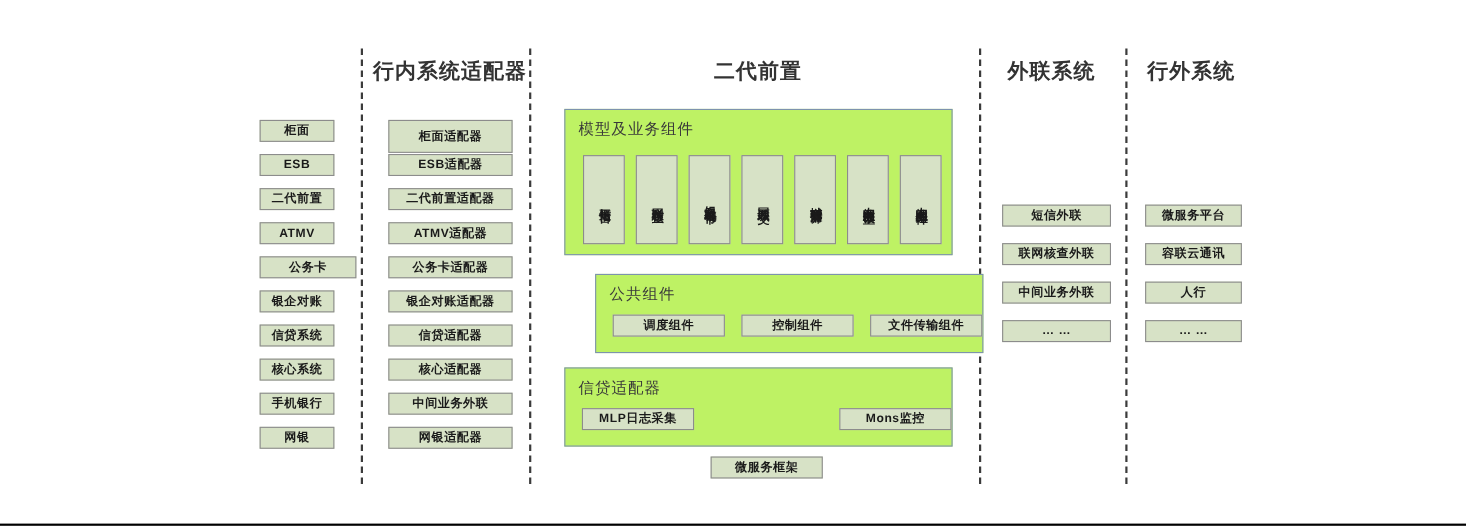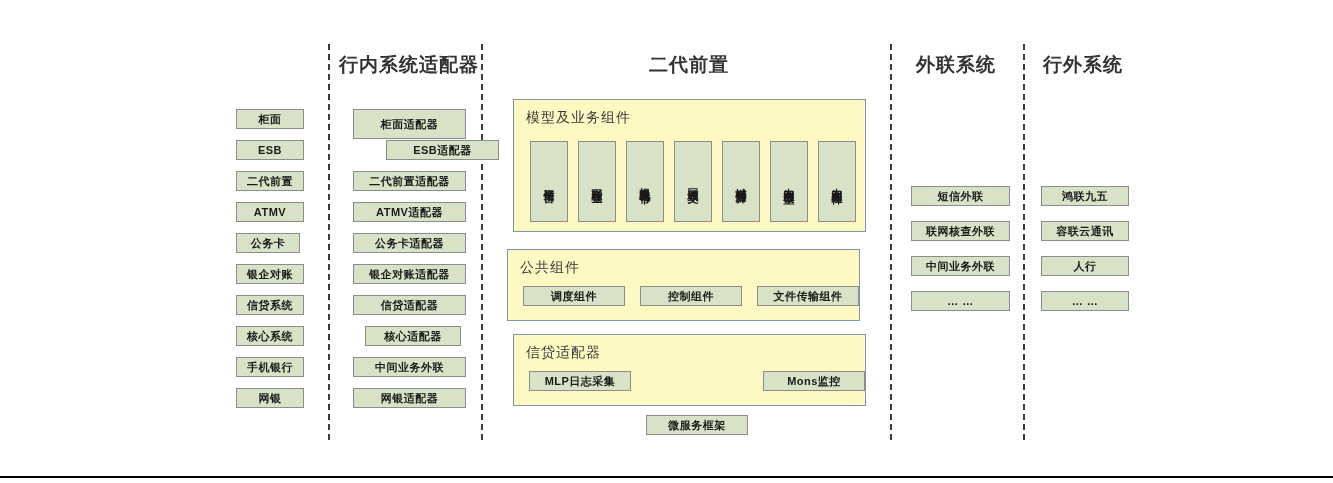--- a/index.html
+++ b/index.html
@@ -53,21 +53,21 @@
     justify-content: center;
     text-align: center;
     line-height: 1.1;
     letter-spacing: 0.5px;
   }
 
   
   .panel {
     position: absolute;
     box-sizing: border-box;
-    background: #fef9c3;
+    background: #bef264;
     border: 1px solid #7d93ae;
   }
   .panel-title {
     position: absolute;
     left: 12px;
     top: 9px;
     font-size: 14px;
     color: #3a3a3a;
     letter-spacing: 1px;
     white-space: nowrap;
@@ -96,59 +96,59 @@
 
 <div id="canvas">
     <div class="vdash" style="left: 328px;"></div>
     <div class="vdash" style="left: 481px;"></div>
     <div class="vdash" style="left: 890px;"></div>
     <div class="vdash" style="left: 1023px;"></div>
     <div class="node" style="left: 236px; top: 109px; width: 68px; height: 20px;">柜面</div>
     <div class="node" style="left: 236px; top: 140px; width: 68px; height: 20px;">ESB</div>
     <div class="node" style="left: 236px; top: 171px; width: 68px; height: 20px;">二代前置</div>
     <div class="node" style="left: 236px; top: 202px; width: 68px; height: 20px;">ATMV</div>
-    <div class="node" style="left: 236px; top: 233px; width: 64px; height: 20px;">公务卡</div>
+    <div class="node" style="left: 236px; top: 233px; width: 88px; height: 20px;">公务卡</div>
     <div class="node" style="left: 236px; top: 264px; width: 68px; height: 20px; text-align: right;">银企对账</div>
     <div class="node" style="left: 236px; top: 295px; width: 68px; height: 20px;">信贷系统</div>
     <div class="node" style="left: 236px; top: 326px; width: 68px; height: 20px;">核心系统</div>
     <div class="node" style="left: 236px; top: 357px; width: 68px; height: 20px;">手机银行</div>
     <div class="node" style="left: 236px; top: 388px; width: 68px; height: 20px;">网银</div>
     <div class="col-title" style="left: 289px; top: 52px; width: 240px;">行内系统适配器</div>
     <div class="node" style="left: 353px; top: 109px; width: 113px; height: 30px;">柜面适配器</div>
-    <div class="node" style="left: 353px; top: 140px; width: 113px; height: 20px; margin-left: 33px;">ESB适配器</div>
+    <div class="node" style="left: 353px; top: 140px; width: 113px; height: 20px;">ESB适配器</div>
     <div class="node" style="left: 353px; top: 171px; width: 113px; height: 20px;">二代前置适配器</div>
     <div class="node" style="left: 353px; top: 202px; width: 113px; height: 20px;">ATMV适配器</div>
     <div class="node" style="left: 353px; top: 233px; width: 113px; height: 20px;">公务卡适配器</div>
     <div class="node" style="left: 353px; top: 264px; width: 113px; height: 20px;">银企对账适配器</div>
     <div class="node" style="left: 353px; top: 295px; width: 113px; height: 20px;">信贷适配器</div>
-    <div class="node" style="left: 353px; top: 326px; width: 96px; height: 20px; margin-left: 12px;">核心适配器</div>
+    <div class="node" style="left: 353px; top: 326px; width: 113px; height: 20px;">核心适配器</div>
     <div class="node" style="left: 353px; top: 357px; width: 113px; height: 20px;">中间业务外联</div>
     <div class="node" style="left: 353px; top: 388px; width: 113px; height: 20px;">网银适配器</div>
     <div class="col-title" style="left: 836px; top: 52px; width: 240px;">外联系统</div>
     <div class="node" style="left: 911px; top: 186px; width: 99px; height: 20px;">短信外联</div>
     <div class="node" style="left: 911px; top: 221px; width: 99px; height: 20px;">联网核查外联</div>
     <div class="node" style="left: 911px; top: 256px; width: 99px; height: 20px;">中间业务外联</div>
     <div class="node" style="left: 911px; top: 291px; width: 99px; height: 20px;">… …</div>
     <div class="col-title" style="left: 963px; top: 52px; width: 240px;">行外系统</div>
-    <div class="node" style="left: 1041px; top: 186px; width: 88px; height: 20px;">鸿联九五</div>
+    <div class="node" style="left: 1041px; top: 186px; width: 88px; height: 20px;">微服务平台</div>
     <div class="node" style="left: 1041px; top: 221px; width: 88px; height: 20px;">容联云通讯</div>
     <div class="node" style="left: 1041px; top: 256px; width: 88px; height: 20px;">人行</div>
     <div class="node" style="left: 1041px; top: 291px; width: 88px; height: 20px;">… …</div>
     <div class="col-title" style="left: 539px; top: 52px; width: 300px;">二代前置</div>
     <div class="panel" style="left: 513px; top: 99px; width: 353px; height: 133px;">
       <div class="panel-title">模型及业务组件</div>
       <div class="node vertical" style="left: 16px; top: 41px; width: 38px; height: 81px;">短信平台</div>
       <div class="node vertical" style="left: 64px; top: 41px; width: 38px; height: 81px;">联网核查</div>
       <div class="node vertical" style="left: 112px; top: 41px; width: 38px; height: 81px;">银联及银行卡</div>
       <div class="node vertical" style="left: 160px; top: 41px; width: 38px; height: 81px;">同城票交</div>
       <div class="node vertical" style="left: 208px; top: 41px; width: 38px; height: 81px;">城商行清算</div>
       <div class="node vertical" style="left: 256px; top: 41px; width: 38px; height: 81px;">中间业务模型</div>
       <div class="node vertical" style="left: 304px; top: 41px; width: 38px; height: 81px;">中间业务组件</div>
     </div>
-    <div class="panel" style="left: 507px; top: 249px; width: 353px; height: 72px;">
+    <div class="panel" style="left: 541px; top: 249px; width: 353px; height: 72px;">
       <div class="panel-title">公共组件</div>
       <div class="node" style="left: 15px; top: 36px; width: 102px; height: 20px;">调度组件</div>
       <div class="node" style="left: 132px; top: 36px; width: 102px; height: 20px;">控制组件</div>
       <div class="node" style="left: 249px; top: 36px; width: 102px; height: 20px;">文件传输组件</div>
     </div>
     <div class="panel" style="left: 513px; top: 334px; width: 353px; height: 72px;">
       <div class="panel-title">信贷适配器</div>
       <div class="node" style="left: 15px; top: 36px; width: 102px; height: 20px;">MLP日志采集</div>
       <div class="node" style="left: 132px; top: 36px; width: 102px; height: 20px; margin-top: 44px;">微服务框架</div>
       <div class="node" style="left: 249px; top: 36px; width: 102px; height: 20px;">Mons监控</div>

